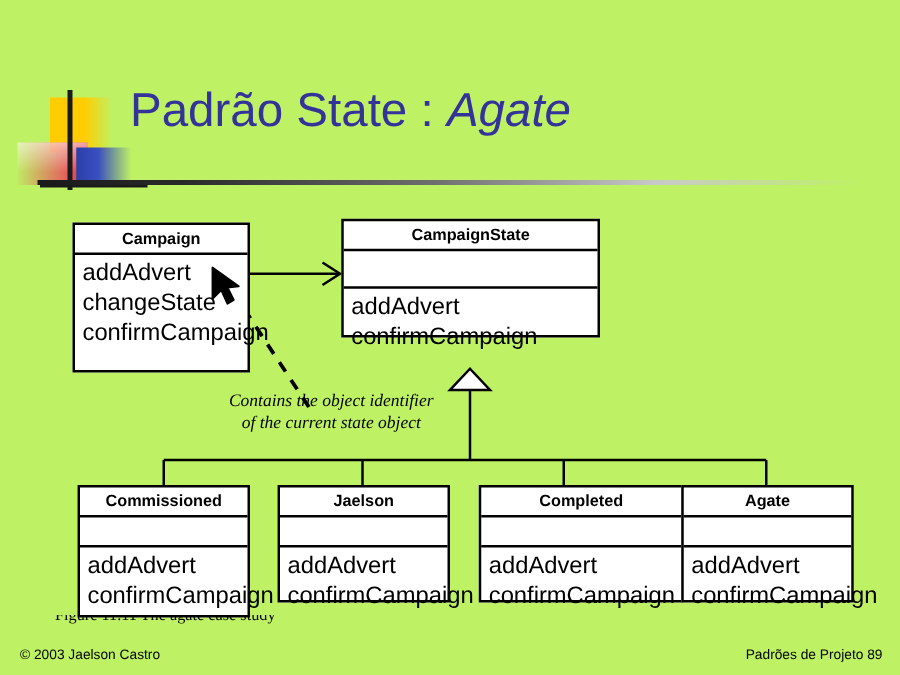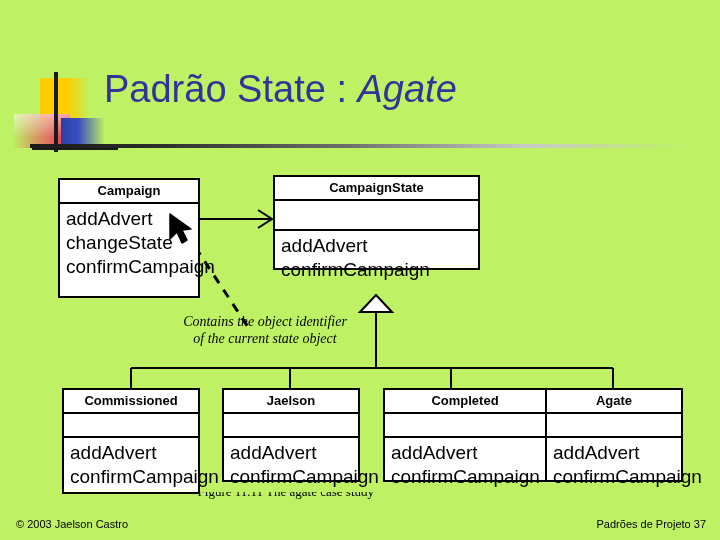--- a/index.html
+++ b/index.html
@@ -144,21 +144,21 @@
   .caption-clip {
     position: absolute;
     left: 44px; top: 492px;
     width: 330px; height: 10px;
     overflow: hidden;
     font-family: "Liberation Serif", serif;
     font-size: 13px;
     color: #000;
     white-space: nowrap;
   }
-  .caption-clip span { display: block; margin-top: -8px; text-align: right; }
+  .caption-clip span { display: block; margin-top: -8px; }
 
   
   .footer-left {
     position: absolute;
     left: 16px; top: 518px;
     font-size: 11px;
     color: #000;
     white-space: nowrap;
   }
   .footer-right {
@@ -270,15 +270,15 @@
         <div>confirmCampaign</div>
       </div>
     </div>
 
     <div class="caption-clip">
       <span>Figure 11.11  The agate case study</span>
     </div>
   </div>
 
   <div class="footer-left">© 2003 Jaelson Castro</div>
-  <div class="footer-right">Padrões de Projeto 37</div>
+  <div class="footer-right">Padrões de Projeto 89</div>
 
 </div>
 
 </body></html>

